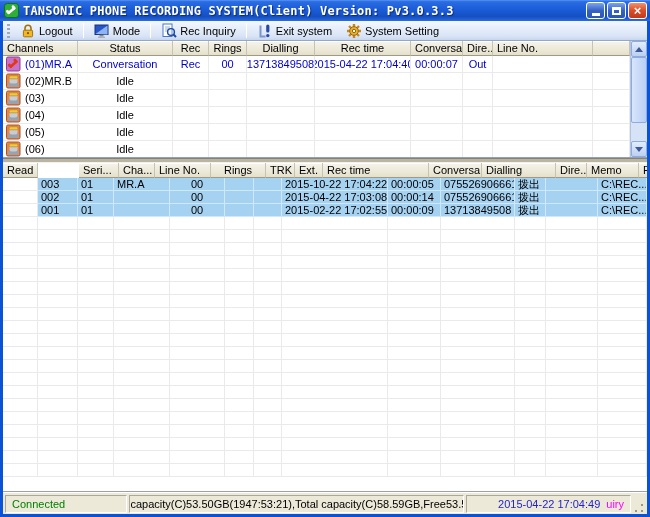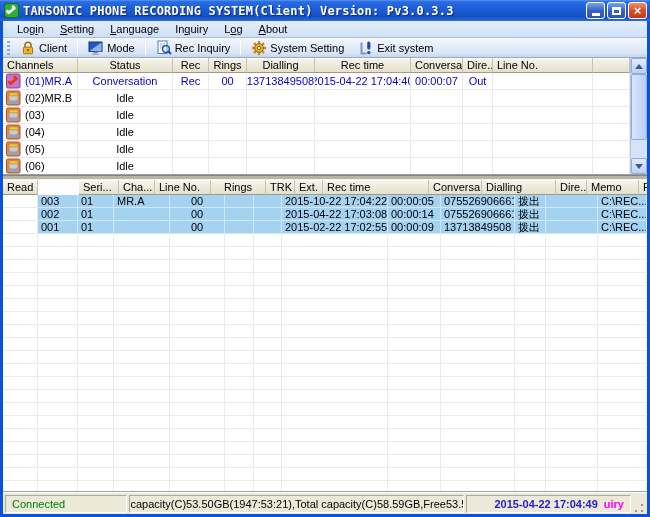--- a/index.html
+++ b/index.html
@@ -71,21 +71,21 @@
   .records { flex:1; display:flex; flex-direction:column; overflow:hidden; background:#fff; border-bottom:1px solid #95a2b5; }
   .rc-row .cell { height:13px; font-size:11px; }
   .cell.sel { background:var(--selected-row-bg,#a6d2f2); border-right-color:#cfe8fb; border-bottom-color:#cfe8fb; }
   
   .statusbar { height:22px; flex:none; display:flex; align-items:center; background:#ece9d8;
     border-top:1px solid #fff; padding:0 2px; position:relative; }
   .sb-panel { border:1px solid; border-color:#aca899 #fff #fff #aca899; height:18px;
     display:flex; align-items:center; padding:0 6px; white-space:nowrap; overflow:hidden; }
   .sb-panel.left { width:122px; flex:none; color:var(--connected-text,#008000); }
   .sb-panel.mid { flex:1; justify-content:center; margin:0 2px; }
-  .sb-panel.right { width:165px; flex:none; justify-content:flex-end; gap:6px;font-weight:bold; }
+  .sb-panel.right { width:165px; flex:none; justify-content:flex-end; gap:6px; }
   .dt-text { color:var(--datetime-text,#2323c8); }
   .user-text { color:var(--user-text,#ff00ff); }
   .resize-grip { width:12px; height:12px; flex:none; align-self:flex-end; margin-left:2px;
     background:
       radial-gradient(circle at 9px 3px,#9a9684 1.2px,transparent 1.5px),
       radial-gradient(circle at 9px 9px,#9a9684 1.2px,transparent 1.5px),
       radial-gradient(circle at 3px 9px,#9a9684 1.2px,transparent 1.5px); }
 </style>
 </head>
 <body>
@@ -108,40 +108,32 @@
       <span class="winbtn">
           <span class="glyph-min"></span>
         </span>
       <span class="winbtn">
           <span class="glyph-max"></span>
         </span>
       <span class="winbtn close">×</span>
     </span>
   </div>
 
-  <div class="menubar">
-      <div class="menu-item">Log<u>i</u>n</div>
-      <div class="menu-item"><u>S</u>etting</div>
-      <div class="menu-item"><u>L</u>anguage</div>
-      <div class="menu-item">In<u>q</u>uiry</div>
-      <div class="menu-item">L<u>o</u>g</div>
-      <div class="menu-item"><u>A</u>bout</div>
-    </div>
 
   <div class="toolbar">
     <span class="grip"></span>
       <div class="tb-btn">
         <span class="ticon">
           <svg viewBox="0 0 16 16" width="16" height="16">
             <path d="M5 8V5.2a3 3 0 0 1 6 0V8" fill="none" stroke="#a07408" stroke-width="1.6"></path>
             <rect x="3.4" y="7.2" width="9.2" height="6.6" rx="1" fill="#f4b622" stroke="#a07408"></rect>
             <circle cx="8" cy="10.2" r="1.1" fill="#7c5606"></circle>
           </svg>
         </span>
-        <span>Client</span>
+        <span>Logout</span>
       </div>
       <span class="tb-sep"></span>
       <div class="tb-btn">
         <span class="ticon">
           <svg viewBox="0 0 16 16" width="16" height="16">
             <rect x="1" y="2" width="13" height="9.5" fill="#2656c8" stroke="#12347e"></rect>
             <path d="M1.5 11L13.5 2.5v9z" fill="#8fb4f4"></path>
             <rect x="5.5" y="12" width="4" height="1.6" fill="#8a8a8a"></rect>
             <rect x="4" y="13.6" width="7" height="1.4" fill="#b0b0b0"></rect>
           </svg>
@@ -154,43 +146,43 @@
           <svg viewBox="0 0 16 16" width="16" height="16">
             <rect x="2" y="1" width="9" height="12.5" fill="#fff" stroke="#4878c8"></rect>
             <path d="M4 4h5M4 6h5M4 8h3" stroke="#9ab4dc" stroke-width="1"></path>
             <circle cx="10" cy="9" r="3.4" fill="rgba(200,220,250,.35)" stroke="#1c48a0" stroke-width="1.4"></circle>
             <path d="M12.5 11.5L15 14" stroke="#1c48a0" stroke-width="2"></path>
           </svg>
         </span>
         <span>Rec Inquiry</span>
       </div>
       <span class="tb-sep"></span>
+      <div class="tb-btn">
+        <span class="ticon">
+          <svg viewBox="0 0 16 16" width="16" height="16">
+            <path d="M3.5 2.5v11h5" stroke="#7c96cc" stroke-width="2" fill="none"></path>
+            <rect x="9.2" y="1.5" width="3.2" height="8" rx="1.6" fill="#2848a8"></rect>
+            <circle cx="10.8" cy="12.6" r="1.7" fill="#2848a8"></circle>
+          </svg>
+        </span>
+        <span>Exit system</span>
+      </div>
       <div class="tb-btn">
         <span class="ticon">
           <svg viewBox="0 0 16 16" width="16" height="16">
             <g transform="translate(8,8)">
               <g stroke="#c88818" stroke-width="2.4">
                 <path d="M0 -7V7M-7 0H7M-5 -5L5 5M-5 5L5 -5"></path>
               </g>
               <circle r="4.3" fill="#f0b030" stroke="#906810"></circle>
               <circle r="1.7" fill="#fffbe8" stroke="#906810"></circle>
             </g>
           </svg>
         </span>
         <span>System Setting</span>
-      </div>
-      <div class="tb-btn">
-        <span class="ticon">
-          <svg viewBox="0 0 16 16" width="16" height="16">
-            <path d="M3.5 2.5v11h5" stroke="#7c96cc" stroke-width="2" fill="none"></path>
-            <rect x="9.2" y="1.5" width="3.2" height="8" rx="1.6" fill="#2848a8"></rect>
-            <circle cx="10.8" cy="12.6" r="1.7" fill="#2848a8"></circle>
-          </svg>
-        </span>
-        <span>Exit system</span>
       </div>
     </div>
 
   <div class="channels">
     <div class="tbl" id="channels-tbl">
         <div class="trow">
           <div class="hcell al-l" style="width: 75px;">Channels</div>
           <div class="hcell al-c" style="width: 95px;">Status</div>
           <div class="hcell al-c" style="width: 36px;">Rec</div>
           <div class="hcell al-c" style="width: 38px;">Rings</div>

